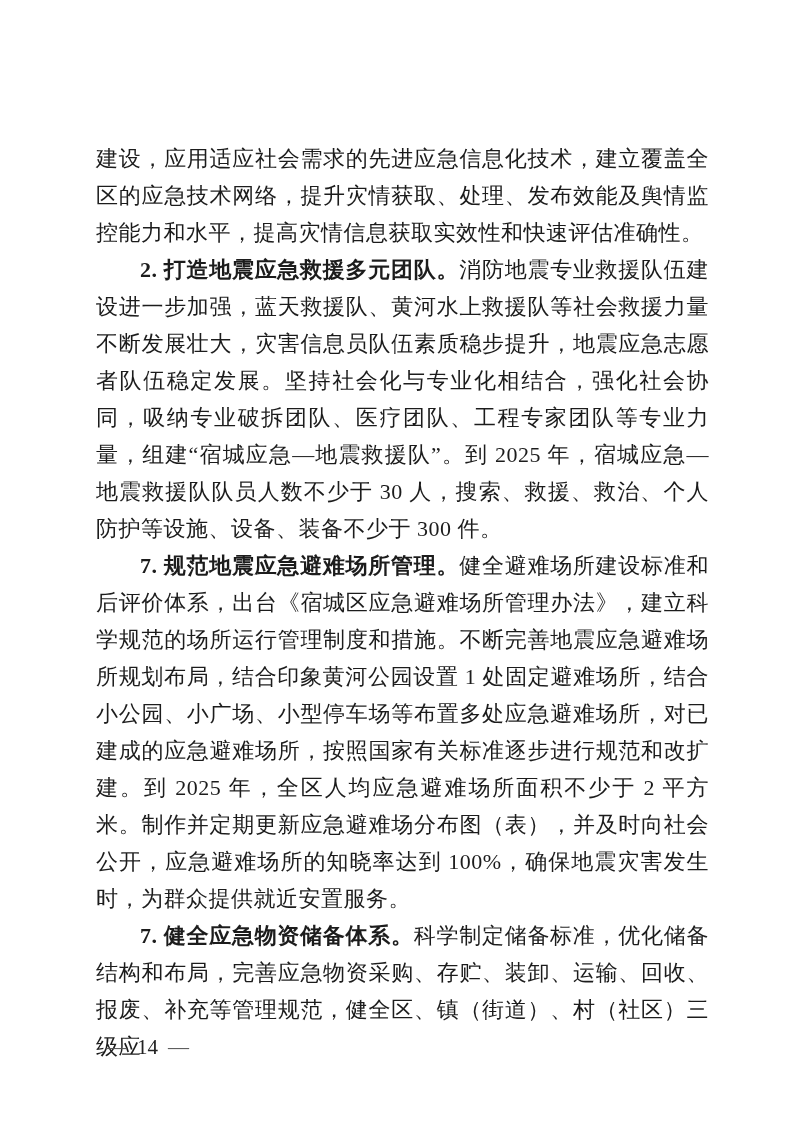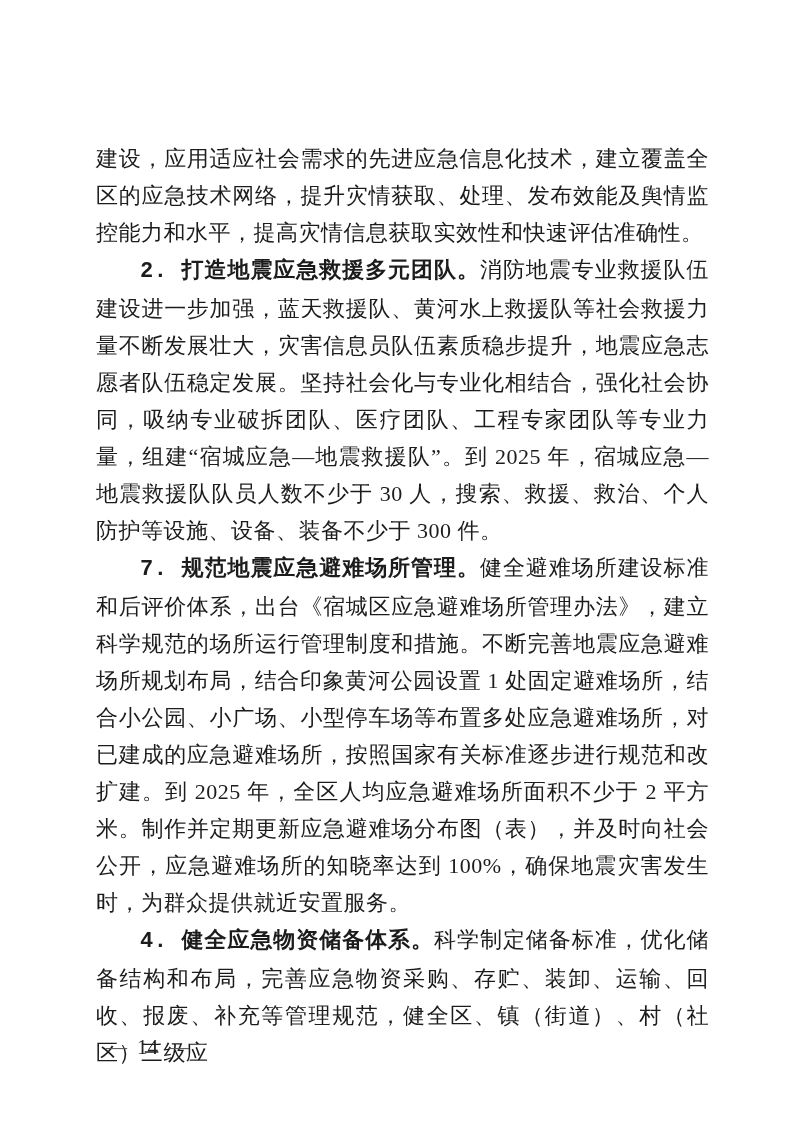--- a/index.html
+++ b/index.html
@@ -27,21 +27,21 @@
       line-height: 37px;
       text-align: justify;
       text-justify: inter-ideograph;
       letter-spacing: 0.5px;
     }
 
     .para.indent { text-indent: 44px; }
 
     .lead {
       font-weight: bold;
-      font-family: Liberation Mono, monospace;
+      font-family: Liberation Serif, serif;
     }
 
     .page-footer {
       position: absolute;
       left: 106px;
       top: 1035px;
       font-size: 21px;
       color: #222222;
       display: flex;
       align-items: center;
@@ -56,21 +56,21 @@
 <div class="page">
 
   <main class="body-text">
 
     <p class="para"><span>建设，应用适应社会需求的先进应急信息化技术，建立覆盖全区的应急技术网络，提升灾情获取、处理、发布效能及舆情监控能力和水平，提高灾情信息获取实效性和快速评估准确性。</span></p>
 
     <p class="para indent"><span class="lead">2. 打造地震应急救援多元团队。</span><span>消防地震专业救援队伍建设进一步加强，蓝天救援队、黄河水上救援队等社会救援力量不断发展壮大，灾害信息员队伍素质稳步提升，地震应急志愿者队伍稳定发展。坚持社会化与专业化相结合，强化社会协同，吸纳专业破拆团队、医疗团队、工程专家团队等专业力量，组建“宿城应急—地震救援队”。到 2025 年，宿城应急—地震救援队队员人数不少于 30 人，搜索、救援、救治、个人防护等设施、设备、装备不少于 300 件。</span></p>
 
     <p class="para indent"><span class="lead">7. 规范地震应急避难场所管理。</span><span>健全避难场所建设标准和后评价体系，出台《宿城区应急避难场所管理办法》，建立科学规范的场所运行管理制度和措施。不断完善地震应急避难场所规划布局，结合印象黄河公园设置 1 处固定避难场所，结合小公园、小广场、小型停车场等布置多处应急避难场所，对已建成的应急避难场所，按照国家有关标准逐步进行规范和改扩建。到 2025 年，全区人均应急避难场所面积不少于 2 平方米。制作并定期更新应急避难场分布图（表），并及时向社会公开，应急避难场所的知晓率达到 100%，确保地震灾害发生时，为群众提供就近安置服务。</span></p>
 
-    <p class="para indent"><span class="lead">4. 健全应急物资储备体系。</span><span>科学制定储备标准，优化储备结构和布局，完善应急物资采购、存贮、装卸、运输、回收、报废、补充等管理规范，健全区、镇（街道）、村（社区）三级应</span></p>
+    <p class="para indent"><span class="lead">7. 健全应急物资储备体系。</span><span>科学制定储备标准，优化储备结构和布局，完善应急物资采购、存贮、装卸、运输、回收、报废、补充等管理规范，健全区、镇（街道）、村（社区）三级应</span></p>
 
   </main>
 
   <footer class="page-footer">
     <span class="dash">—</span>
     <span class="page-num">14</span>
     <span class="dash">—</span>
   </footer>
 
 </div>

